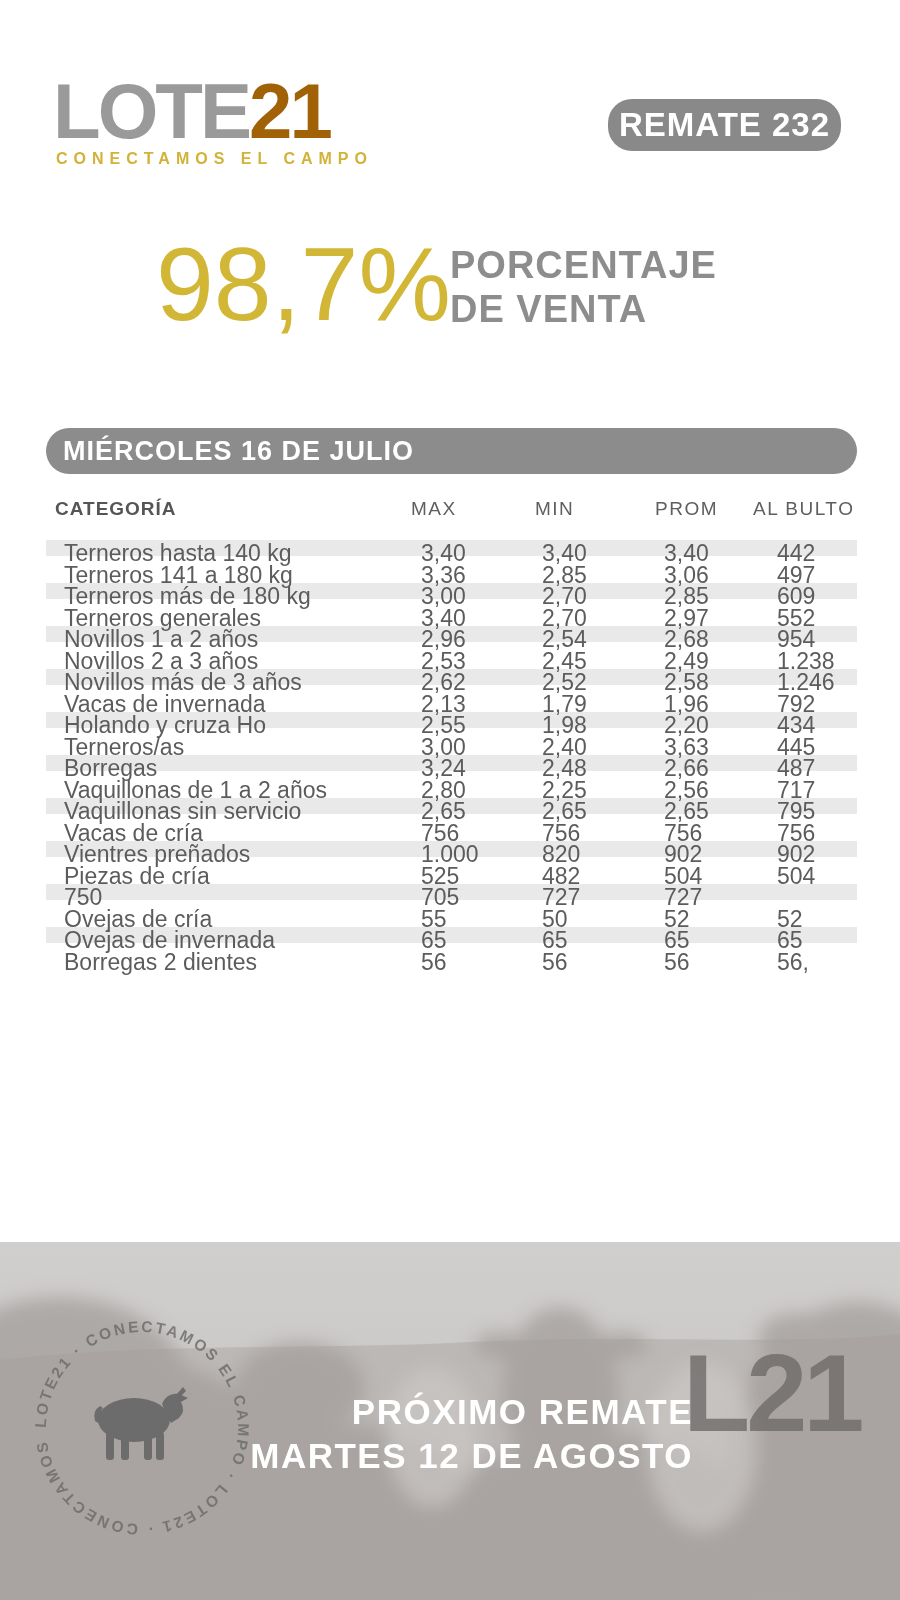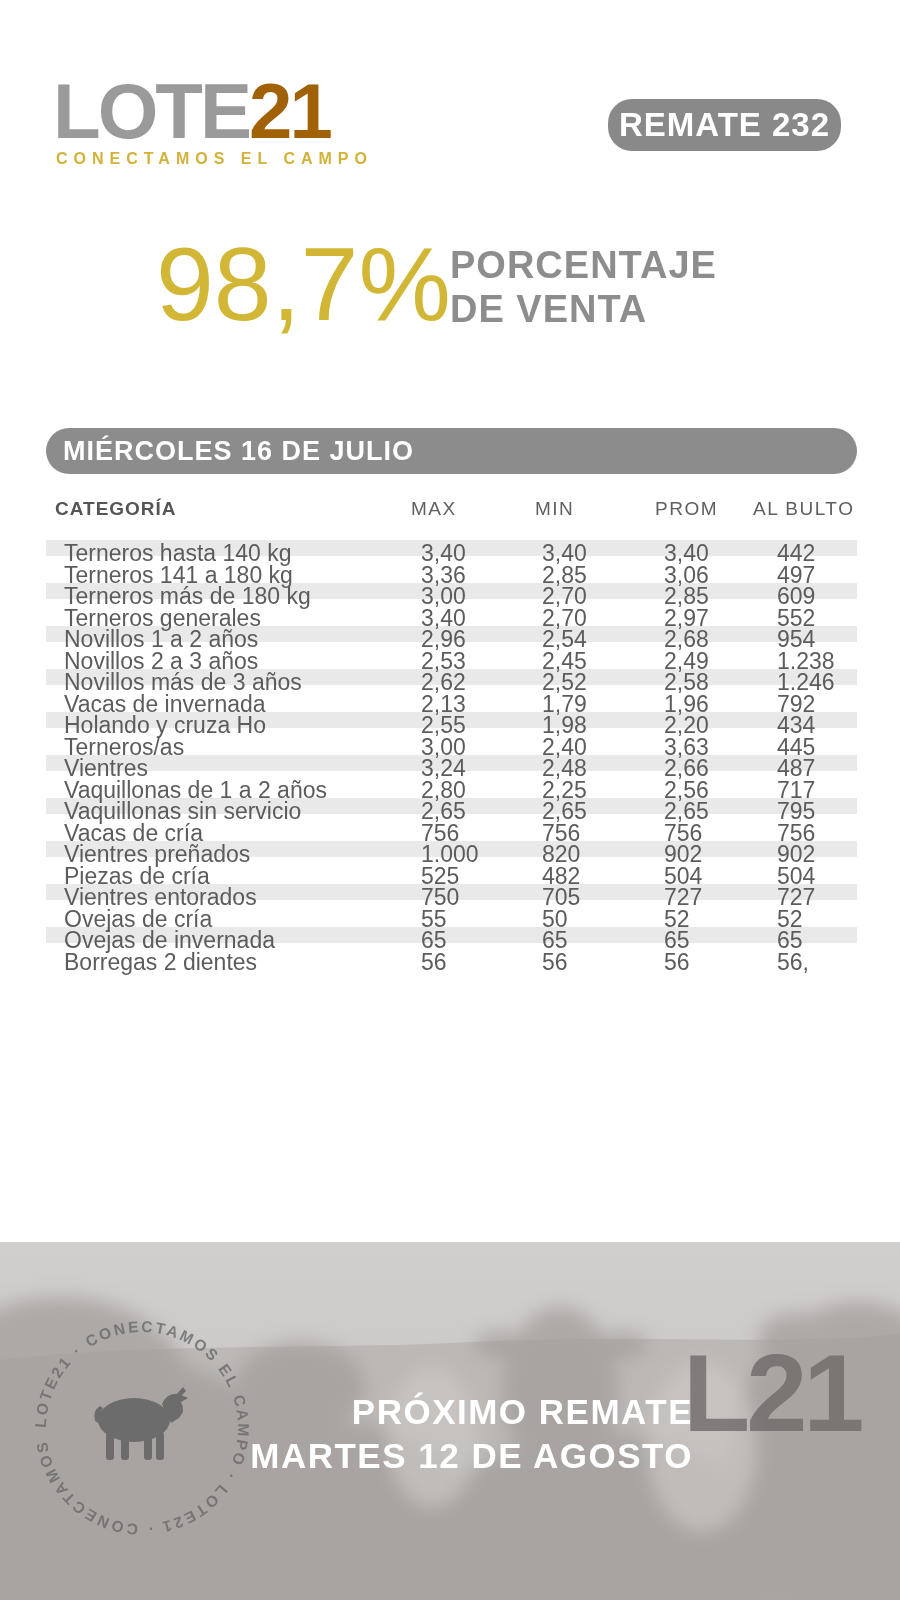--- a/index.html
+++ b/index.html
@@ -152,21 +152,21 @@
 
     <div class="t-row">
       <span class="cell">Terneros/as</span>
       <span class="cell">3,00</span>
       <span class="cell">2,40</span>
       <span class="cell">3,63</span>
       <span class="cell">445</span>
     </div>
 
     <div class="t-row shaded">
-      <span class="cell">Vientres</span>
+      <span class="cell">Borregas</span>
       <span class="cell">3,24</span>
       <span class="cell">2,48</span>
       <span class="cell">2,66</span>
       <span class="cell">487</span>
     </div>
 
     <div class="t-row">
       <span class="cell">Vaquillonas de 1 a 2 años</span>
       <span class="cell">2,80</span>
       <span class="cell">2,25</span>
@@ -200,21 +200,20 @@
 
     <div class="t-row">
       <span class="cell">Piezas de cría</span>
       <span class="cell">525</span>
       <span class="cell">482</span>
       <span class="cell">504</span>
       <span class="cell">504</span>
     </div>
 
     <div class="t-row shaded">
-      <span class="cell">Vientres entorados</span>
       <span class="cell">750</span>
       <span class="cell">705</span>
       <span class="cell">727</span>
       <span class="cell">727</span>
     </div>
 
     <div class="t-row">
       <span class="cell">Ovejas de cría</span>
       <span class="cell">55</span>
       <span class="cell">50</span>

